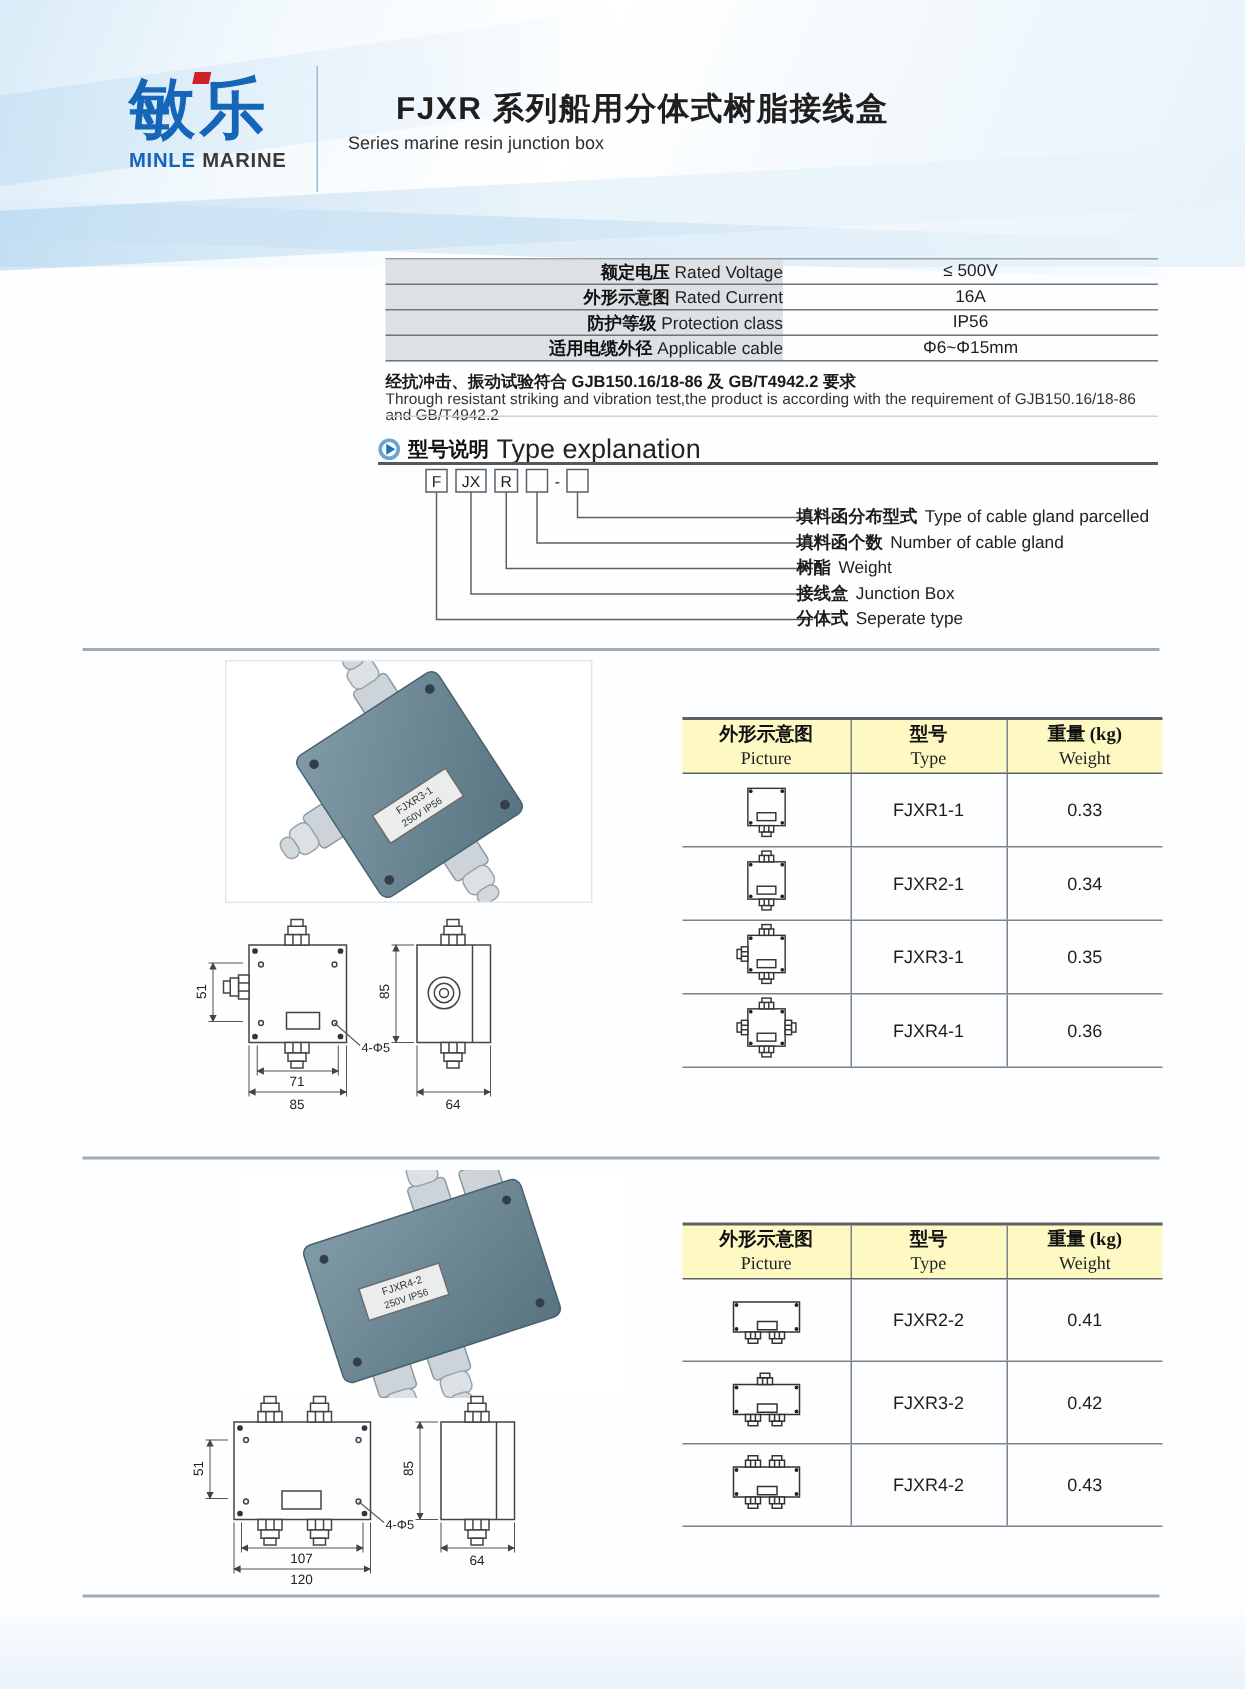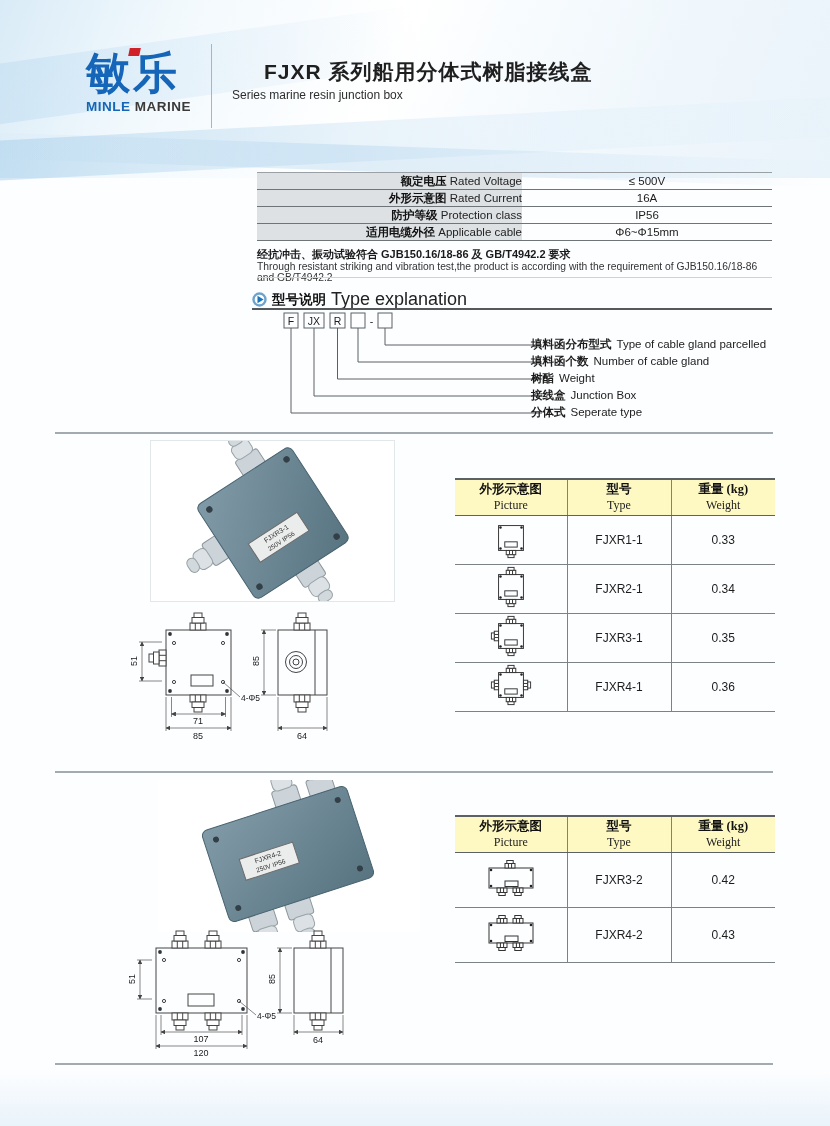--- a/index.html
+++ b/index.html
@@ -459,20 +459,36 @@
     </tr>
     <tr>
       <td>
         <svg width="56" height="42" viewBox="0 0 56 42">
           <rect x="6" y="11" width="44" height="20" fill="none" stroke="#333"></rect>
           <circle cx="8" cy="13" r="1.3" fill="#222"></circle>
               <circle cx="48" cy="13" r="1.3" fill="#222"></circle>
           <circle cx="8" cy="29" r="1.3" fill="#222"></circle>
               <circle cx="48" cy="29" r="1.3" fill="#222"></circle>
           <rect x="22" y="24" width="13" height="5.5" fill="none" stroke="#333"></rect>
+          <use href="#gmini" transform="translate(19,31) rotate(180)"></use>
+          <use href="#gmini" transform="translate(35,31) rotate(180)"></use>
+        </svg>
+      </td>
+      <td>FJXR2-2</td>
+      <td>0.41</td>
+    </tr>
+    <tr>
+      <td>
+        <svg width="56" height="42" viewBox="0 0 56 42">
+          <rect x="6" y="11" width="44" height="20" fill="none" stroke="#333"></rect>
+          <circle cx="8" cy="13" r="1.3" fill="#222"></circle>
+              <circle cx="48" cy="13" r="1.3" fill="#222"></circle>
+          <circle cx="8" cy="29" r="1.3" fill="#222"></circle>
+              <circle cx="48" cy="29" r="1.3" fill="#222"></circle>
+          <rect x="22" y="24" width="13" height="5.5" fill="none" stroke="#333"></rect>
           <use href="#gmini" transform="translate(27,11)"></use>
           <use href="#gmini" transform="translate(19,31) rotate(180)"></use>
           <use href="#gmini" transform="translate(35,31) rotate(180)"></use>
         </svg>
       </td>
       <td>FJXR3-2</td>
       <td>0.42</td>
     </tr>
     <tr>
       <td>

